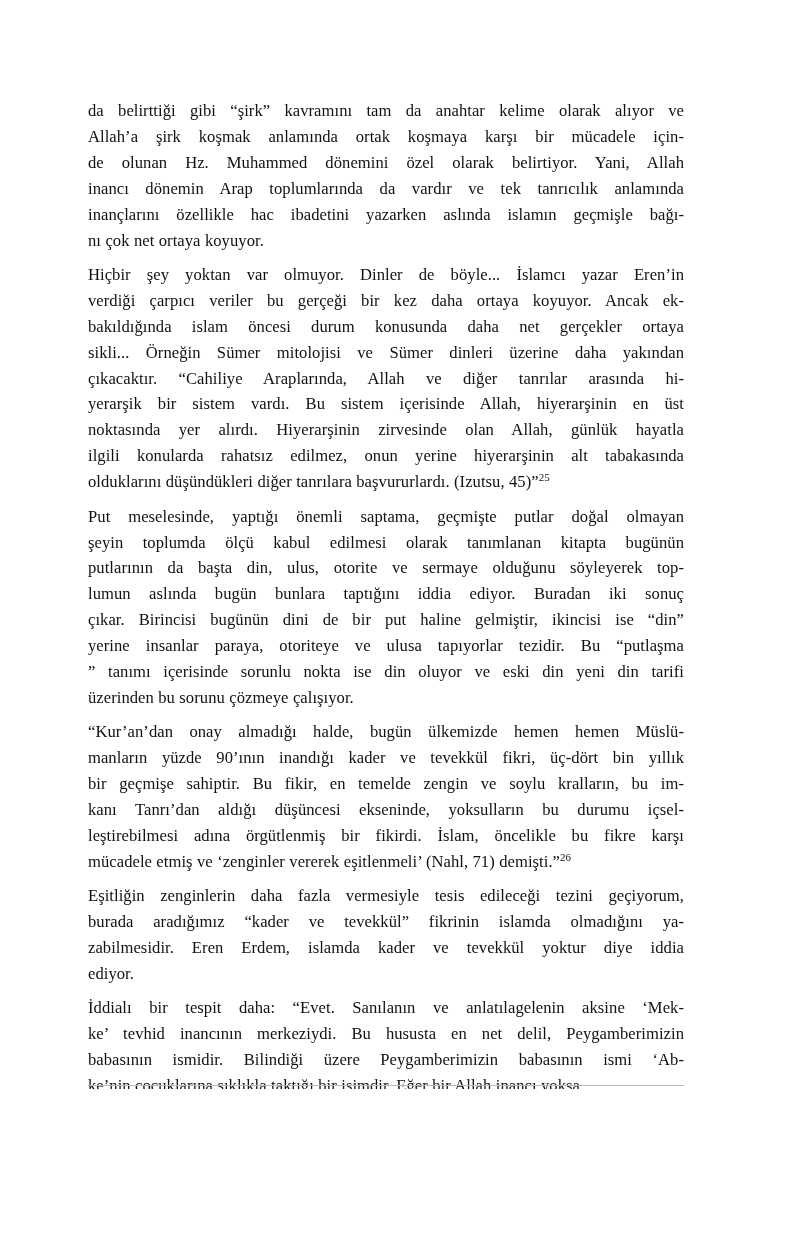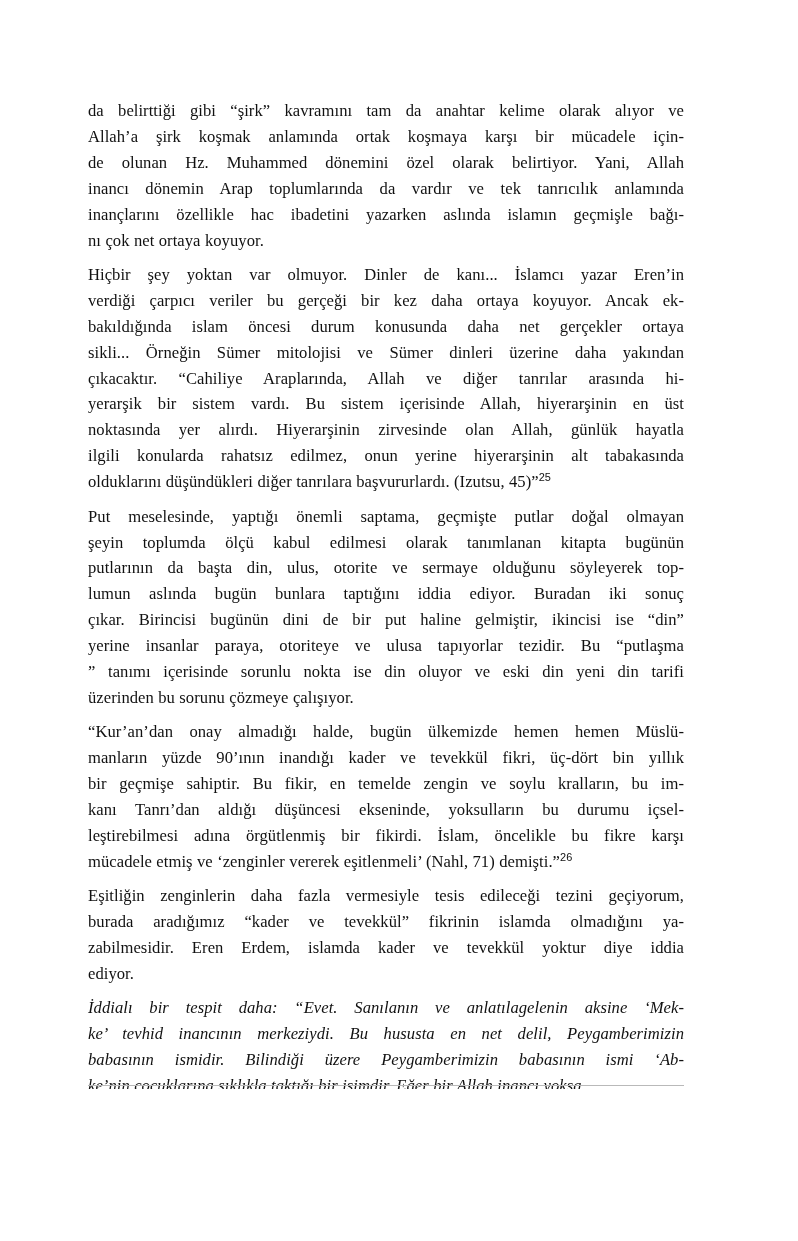--- a/index.html
+++ b/index.html
@@ -34,39 +34,38 @@
     text-justify: inter-word;
     margin: 0 0 8.5px 0;
     hyphens: none;
     -webkit-hyphens: none;
     letter-spacing: 0.05px;
     word-spacing: 0.2px;
   }
 
   .body-par:last-child {
     margin-bottom: 12px;
-    font-style: italic;
   }
 
   
   .body-par .ln {
     display: block;
     text-align: justify;
     text-align-last: justify;
     white-space: pre;
   }
   .body-par .ln.last {
     text-align-last: left;
   }
 
   sup.fnref {
     font-size: 0.66em;
     line-height: 0;
     vertical-align: 0.52em;
-    font-family: Liberation Sans, sans-serif;
+    font-family: Liberation Serif, serif;
   }
 
   .footnote-rule {
     position: absolute;
     left: 88px;
     top: 1077px;
     width: 596px;
     height: 1px;
     background: #b9b9b9;
     border: 0;
@@ -110,21 +109,21 @@
     <p class="body-par">
       <span class="ln">da belirttiği gibi “şirk” kavramını tam da anahtar kelime olarak alıyor ve</span>
       <span class="ln">Allah’a şirk koşmak anlamında ortak koşmaya karşı bir mücadele için-</span>
       <span class="ln">de olunan Hz. Muhammed dönemini özel olarak belirtiyor. Yani, Allah</span>
       <span class="ln">inancı dönemin Arap toplumlarında da vardır ve tek tanrıcılık anlamında</span>
       <span class="ln">inançlarını özellikle hac ibadetini yazarken aslında islamın geçmişle bağı-</span>
       <span class="ln last">nı çok net ortaya koyuyor.</span>
     </p>
 
     <p class="body-par">
-      <span class="ln">Hiçbir şey yoktan var olmuyor. Dinler de kanı... İslamcı yazar Eren’in</span>
+      <span class="ln">Hiçbir şey yoktan var olmuyor. Dinler de böyle... İslamcı yazar Eren’in</span>
       <span class="ln">verdiği çarpıcı veriler bu gerçeği bir kez daha ortaya koyuyor. Ancak ek-</span>
       <span class="ln">bakıldığında islam öncesi durum konusunda daha net gerçekler ortaya</span>
       <span class="ln">sikli... Örneğin Sümer mitolojisi ve Sümer dinleri üzerine daha yakından</span>
       <span class="ln">çıkacaktır. “Cahiliye Araplarında, Allah ve diğer tanrılar arasında hi-</span>
       <span class="ln">yerarşik bir sistem vardı. Bu sistem içerisinde Allah, hiyerarşinin en üst</span>
       <span class="ln">noktasında yer alırdı. Hiyerarşinin zirvesinde olan Allah, günlük hayatla</span>
       <span class="ln">ilgili konularda rahatsız edilmez, onun yerine hiyerarşinin alt tabakasında</span>
       <span class="ln last"><span>olduklarını düşündükleri diğer tanrılara başvururlardı. (Izutsu, 45)”</span><sup class="fnref">25</sup></span>
     </p>
 

